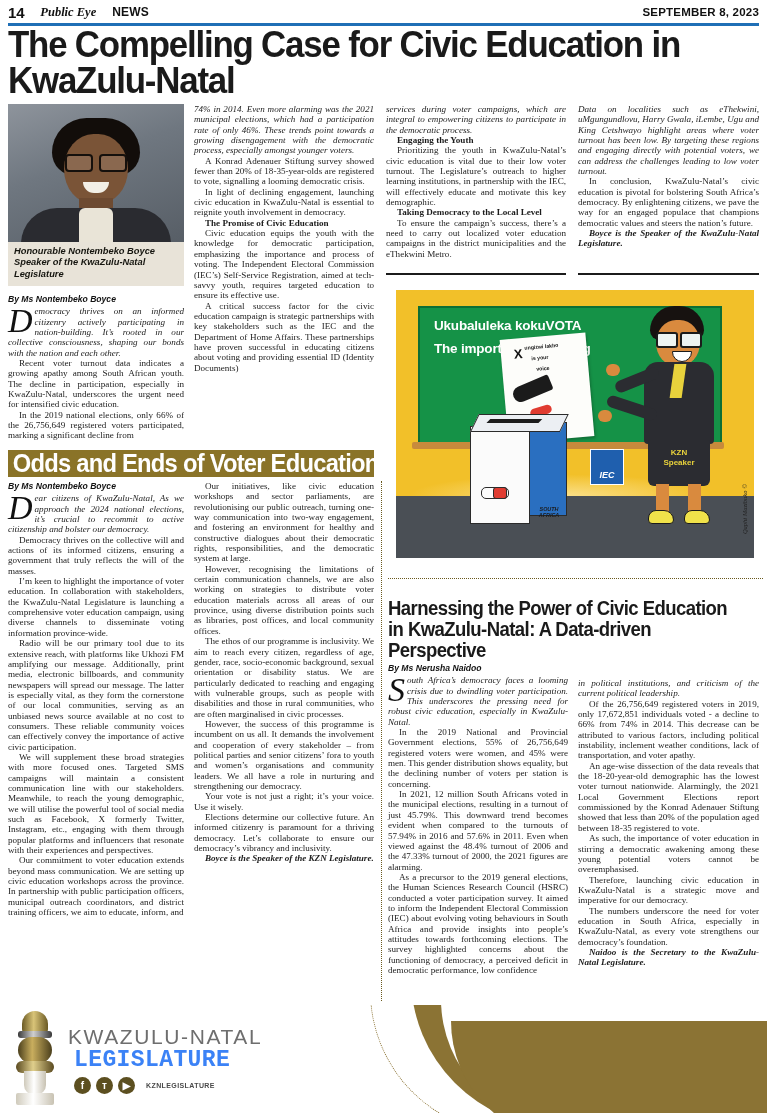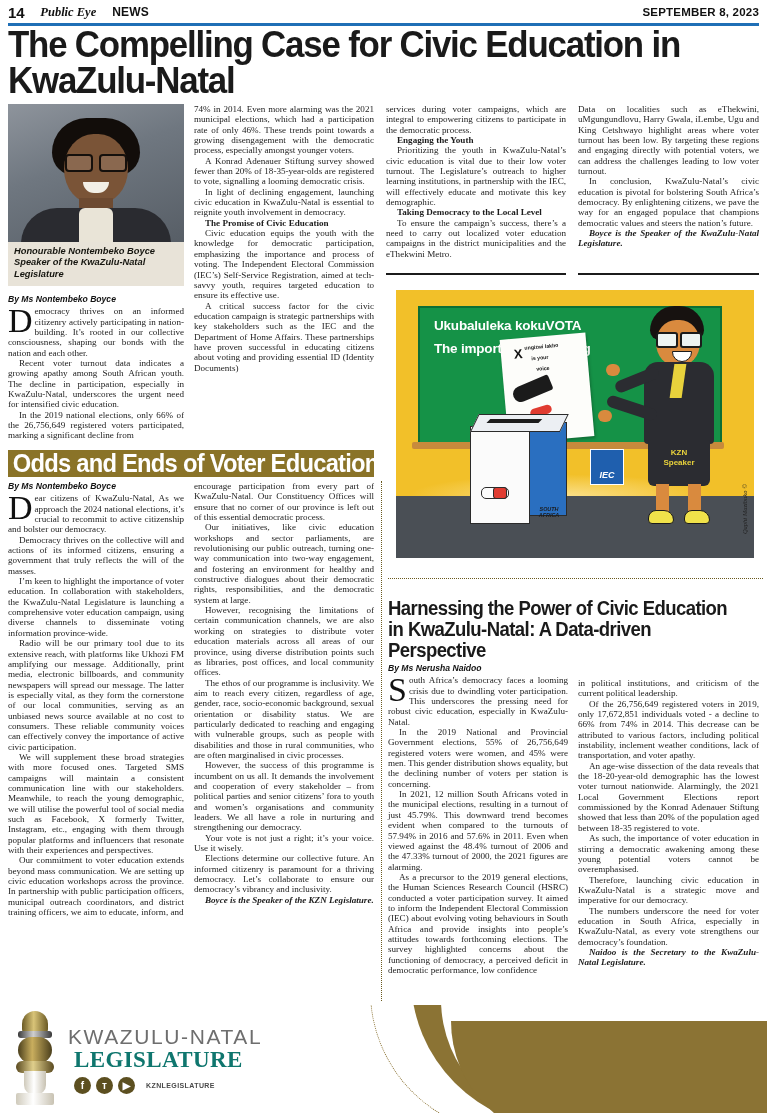--- a/index.html
+++ b/index.html
@@ -27,21 +27,21 @@
     position:absolute;left:8px;top:26px;width:748px;
     font-family:"Liberation Sans",sans-serif;
     font-weight:bold;font-size:37.5px;line-height:0.97;
     color:#1a1a1a;letter-spacing:-1.3px;
     transform:scaleX(0.93);transform-origin:left top;
   }
 
   
   .col{position:absolute;font-size:9.1px;line-height:10.35px;color:#1c1c1c;text-align:justify;}
   .col p{margin:0;text-indent:11px;}
-  .col p.noind{text-indent:0;}
+  .col p.noind{text-indent:0;font-style:italic;}
   .col p.sub{font-weight:bold;text-indent:11px;}
   .col p.signoff{font-weight:bold;font-style:italic;text-indent:11px;}
 
   
   .dropcap{
     float:left;font-size:34px;line-height:26px;font-weight:normal;
     padding:2px 2px 0 0;margin-right:0px;color:#111;
     font-family:"Liberation Serif",serif;
   }
 
@@ -152,21 +152,21 @@
   .f-swoosh3{position:absolute;right:-60px;top:16px;width:420px;height:120px;border-radius:0 0 0 290px;background:#8b7334;}
   .f-dot1{position:absolute;right:20px;top:-14px;width:420px;height:142px;border-radius:0 0 0 290px;border-left:1.4px dotted #8b7334;border-bottom:1.4px dotted #8b7334;}
   .mace{position:absolute;left:12px;top:6px;width:46px;height:96px;}
   .mace-head{position:absolute;left:10px;top:0;width:26px;height:22px;border-radius:13px 13px 4px 4px;background:linear-gradient(90deg,#6b5a24,#d9c478 45%,#6b5a24);}
   .mace-band{position:absolute;left:6px;top:20px;width:34px;height:7px;border-radius:3px;background:linear-gradient(90deg,#3a3a3a,#cfcfcf 45%,#3a3a3a);}
   .mace-bulb{position:absolute;left:6px;top:26px;width:34px;height:26px;border-radius:16px;background:linear-gradient(90deg,#4b3f1c,#c9ae5e 42%,#4b3f1c);}
   .mace-mid{position:absolute;left:4px;top:50px;width:38px;height:12px;border-radius:6px;background:linear-gradient(90deg,#5a4a20,#e0cf8c 45%,#5a4a20);}
   .mace-stem{position:absolute;left:12px;top:60px;width:22px;height:24px;background:linear-gradient(90deg,#cfcabb,#ffffff 45%,#c8c2b2);border-radius:0 0 10px 10px;}
   .mace-base{position:absolute;left:4px;top:82px;width:38px;height:12px;background:linear-gradient(90deg,#cfcabb,#ffffff 45%,#c8c2b2);border-radius:2px;}
   .f-brand1{position:absolute;left:68px;top:20px;font-family:"Liberation Sans",sans-serif;font-size:21px;color:#6e6e6e;letter-spacing:1.6px;}
-  .f-brand2{position:absolute;left:74px;top:42px;font-family:Liberation Serif, serif;font-weight:bold;font-size:23px;color:#0f766e;letter-spacing:0.4px;}
+  .f-brand2{position:absolute;left:74px;top:42px;font-family:Liberation Mono, monospace;font-weight:bold;font-size:23px;color:#3b82f6;letter-spacing:0.4px;}
   .f-social{position:absolute;left:74px;top:72px;display:flex;align-items:center;gap:5px;}
   .f-ic{width:17px;height:17px;border-radius:50%;background:#5c4f20;color:#fff;display:flex;align-items:center;justify-content:center;font-family:"Liberation Sans",sans-serif;font-weight:bold;font-size:10px;}
   .f-handle{margin-left:6px;font-family:"Liberation Sans",sans-serif;font-weight:bold;font-size:7px;color:#4a4a4a;letter-spacing:0.4px;}
 </style>
 </head>
 <body>
 
 <div class="page">
 
   <div class="masthead">
@@ -233,21 +233,20 @@
     <div class="byline">By Ms Nontembeko Boyce</div>
     <p class="noind"><span class="dropcap">D</span><span>ear citizens of KwaZulu-Natal, As we approach the 2024 national elections, it’s crucial to recommit to active citizenship and bolster our democracy.</span></p>
     <p>Democracy thrives on the collective will and actions of its informed citizens, ensuring a government that truly reflects the will of the masses.</p>
     <p>I’m keen to highlight the importance of voter education. In collaboration with stakeholders, the KwaZulu-Natal Legislature is launching a comprehensive voter education campaign, using diverse channels to disseminate voting information province-wide.</p>
     <p>Radio will be our primary tool due to its extensive reach, with platforms like Ukhozi FM amplifying our message. Additionally, print media, electronic billboards, and community newspapers will spread our message. The latter is especially vital, as they form the cornerstone of our local communities, serving as an unbiased news source available at no cost to consumers. These reliable community voices can effectively convey the importance of active civic participation.</p>
     <p>We will supplement these broad strategies with more focused ones. Targeted SMS campaigns will maintain a consistent communication line with our stakeholders. Meanwhile, to reach the young demographic, we will utilise the powerful tool of social media such as Facebook, X formerly Twitter, Instagram, etc., engaging with them through popular platforms and influencers that resonate with their experiences and perspectives.</p>
     <p>Our commitment to voter education extends beyond mass communication. We are setting up civic education workshops across the province. In partnership with public participation officers, municipal outreach coordinators, and district training officers, we aim to educate, inform, and</p>
   </div>
 
   <div class="col" style="left:194px;top:481px;width:180px;">
-    <p class="noind">encourage participation from every part of KwaZulu-Natal. Our Constituency Offices will ensure that no corner of our province is left out of this essential democratic process.</p>
     <p>Our initiatives, like civic education workshops and sector parliaments, are revolutionising our public outreach, turning one-way communication into two-way engagement, and fostering an environment for healthy and constructive dialogues about their democratic rights, responsibilities, and the democratic system at large.</p>
     <p>However, recognising the limitations of certain communication channels, we are also working on strategies to distribute voter education materials across all areas of our province, using diverse distribution points such as libraries, post offices, and local community offices.</p>
     <p>The ethos of our programme is inclusivity. We aim to reach every citizen, regardless of age, gender, race, socio-economic background, sexual orientation or disability status. We are particularly dedicated to reaching and engaging with vulnerable groups, such as people with disabilities and those in rural communities, who are often marginalised in civic processes.</p>
     <p>However, the success of this programme is incumbent on us all. It demands the involvement and cooperation of every stakeholder – from political parties and senior citizens’ fora to youth and women’s organisations and community leaders. We all have a role in nurturing and strengthening our democracy.</p>
     <p>Your vote is not just a right; it’s your voice. Use it wisely.</p>
     <p>Elections determine our collective future. An informed citizenry is paramount for a thriving democracy. Let’s collaborate to ensure our democracy’s vibrancy and inclusivity.</p>
     <p class="signoff">Boyce is the Speaker of the KZN Legislature.</p>
   </div>
 
   <div class="vdots" style="left:381px;top:481px;height:520px;"></div>

